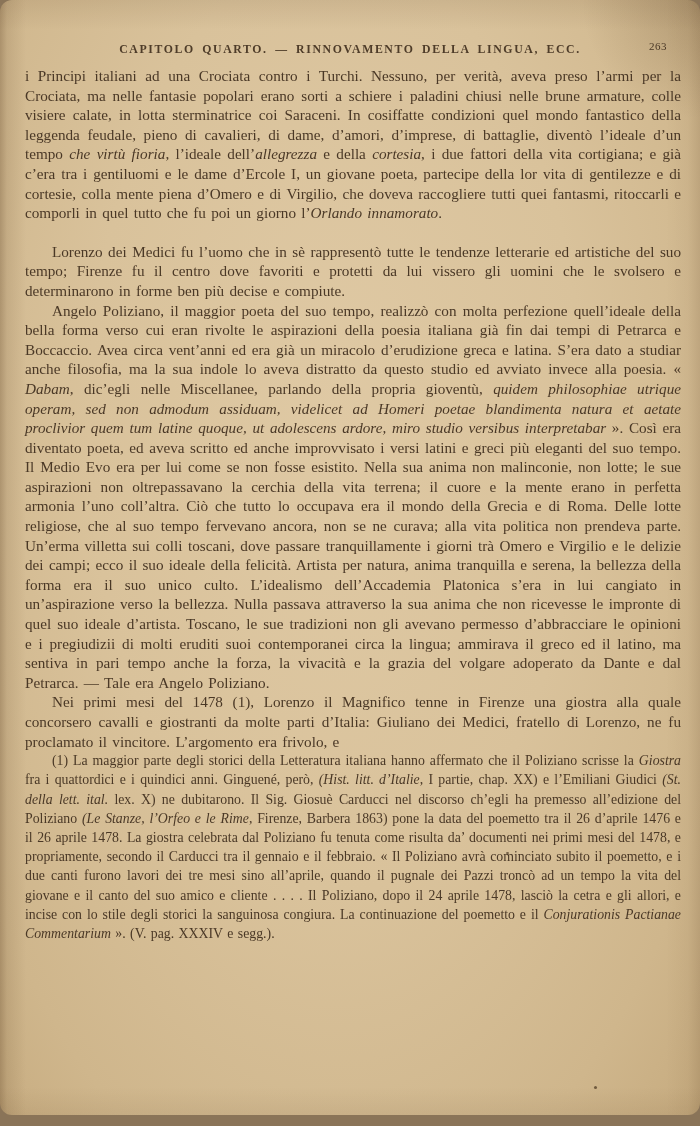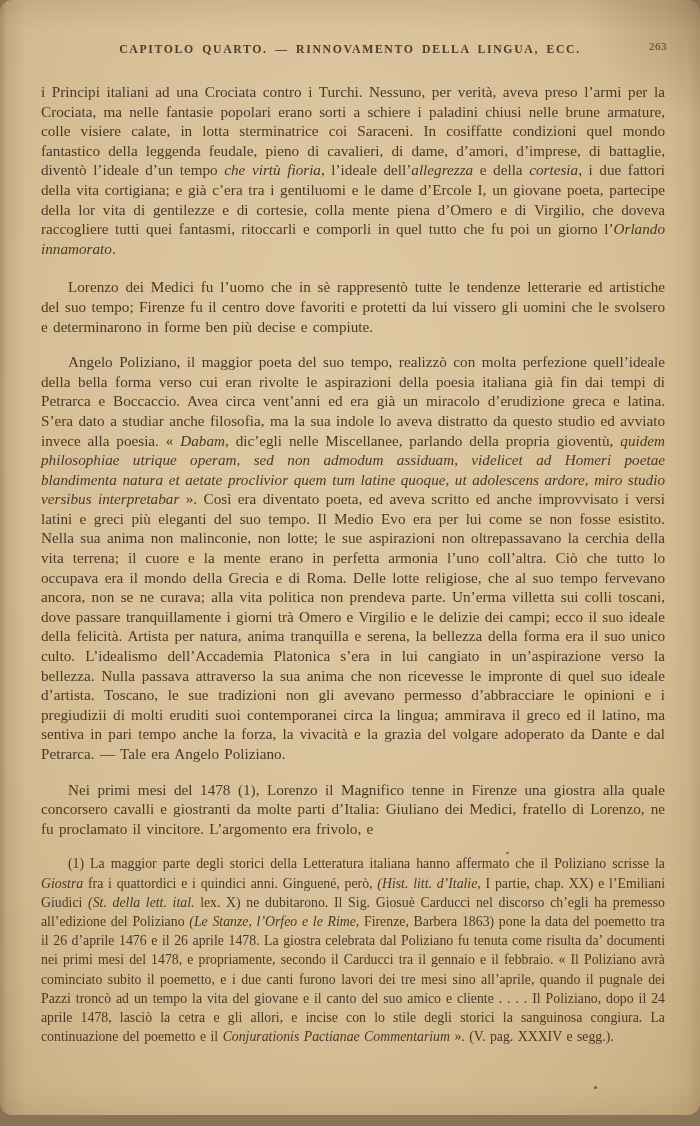--- a/index.html
+++ b/index.html
@@ -47,21 +47,21 @@
     position: absolute;
     top: 66px;
     left: 25px;
     right: 19px;
     font-size: 15.2px;
     line-height: 19.6px;
     text-align: justify;
     word-spacing: 1.5px;
   }
   .body-text p {
-    margin: 16px;
+    margin: 0;
     padding: 0;
   }
   .body-text p.gap-after {
     margin-bottom: 19px;
   }
   .body-text p.indent {
     text-indent: 27px;
   }
   .footnote {
     margin-top: 17px;

